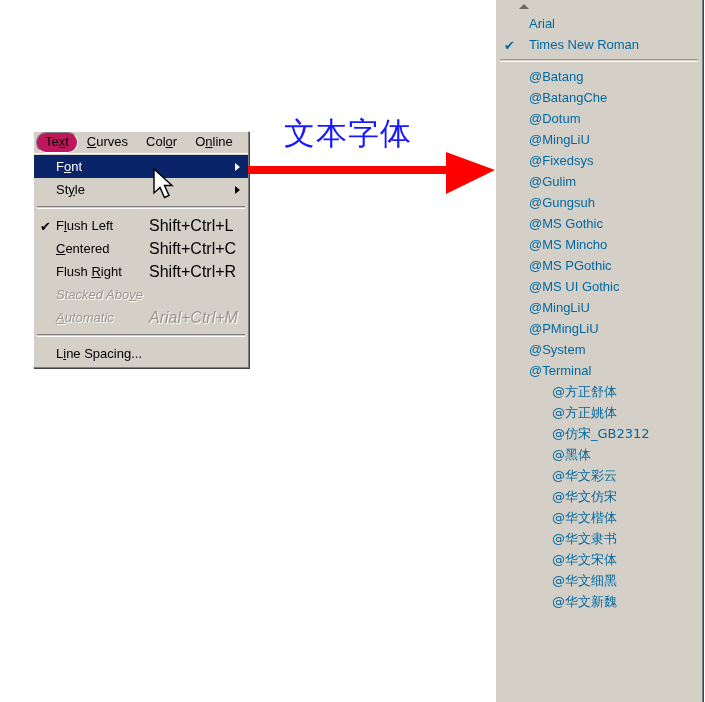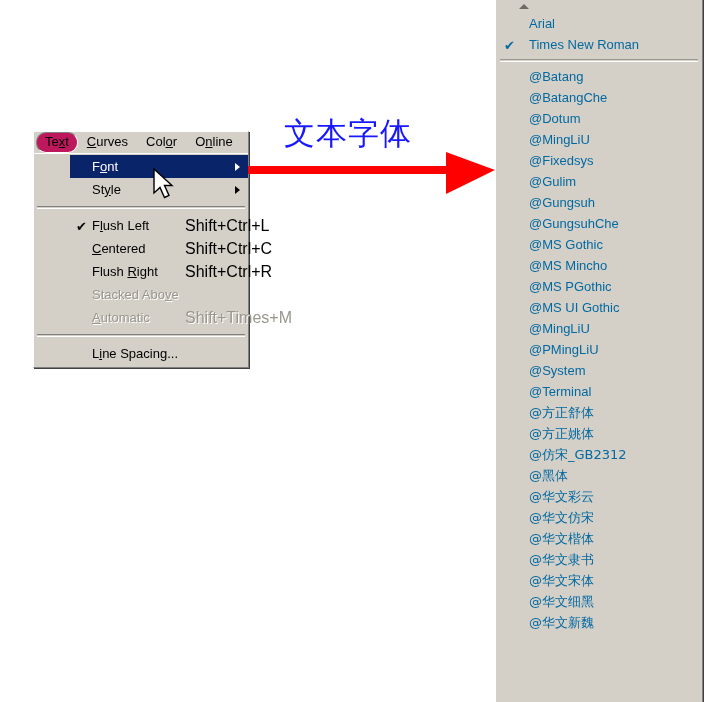--- a/index.html
+++ b/index.html
@@ -64,29 +64,29 @@
   .mrow {
     position: relative;
     height: 23px;
     display: flex;
     align-items: center;
     font-size: 13px;
     color: #000000;
     padding-left: 22px;
     padding-right: 6px;
     white-space: nowrap;
-    margin-left: 36px;
   }
   .mrow.selected {
     background: #0a246a;
     color: #ffffff;
   }
   .mrow.disabled {
     color: #9a968c;
     text-shadow: 1px 1px 0 #ffffff;
+    font-style: italic;
   }
   .mrow .label { flex: 0 0 auto; }
   .mrow .accel {
     position: absolute;
     left: 115px;
     font-size: 16px;
   }
   .mrow .check {
     position: absolute;
     left: 6px;
@@ -178,21 +178,21 @@
     transform: translateY(-50%);
     font-size: 13px;
     line-height: 1;
   }
   .fsep {
     height: 1px;
     margin: 4px 4px 4px 4px;
     border-top: 1px solid #9d9a92;
     border-bottom: 1px solid #ffffff;
   }
-  .cjk { font-family: "DejaVu Sans", "Liberation Sans", sans-serif; }
+  .cjk { font-family: "DejaVu Sans", "Liberation Sans", sans-serif; margin-left: 23px; }
 </style>
 </head>
 <body>
 
 <div class="menu-window" id="text-menu">
   <div class="menubar">
       <div class="menubar-item pressed">Te<span class="mn">x</span>t</div>
       <div class="menubar-item"><span class="mn">C</span>urves</div>
       <div class="menubar-item">Col<span class="mn">o</span>r</div>
       <div class="menubar-item">O<span class="mn">n</span>line</div>
@@ -218,21 +218,21 @@
       </div>
       <div class="mrow">
         <span class="label">Flush <span class="mn">R</span>ight</span>
         <span class="accel">Shift+Ctrl+R</span>
       </div>
       <div class="mrow disabled">
         <span class="label">Stacked Abo<span class="mn">v</span>e</span>
       </div>
       <div class="mrow disabled">
         <span class="label"><span class="mn">A</span>utomatic</span>
-        <span class="accel">Shift+Times+M</span>
+        <span class="accel">Arial+Ctrl+M</span>
       </div>
       <div class="msep"></div>
       <div class="mrow">
         <span class="label">L<span class="mn">i</span>ne Spacing...</span>
       </div>
     </div>
 </div>
 
 <svg id="cursor" width="26" height="38" viewBox="0 0 26 38">
   <polygon points="1,1 1,25 7,19.5 11.5,29.5 16,27.5 11.5,17.5 19,17.5" fill="#ffffff" stroke="#000000" stroke-width="1.4" stroke-linejoin="miter"></polygon>
@@ -272,23 +272,20 @@
       <div class="frow">
         <span class="label">@Fixedsys</span>
       </div>
       <div class="frow">
         <span class="label">@Gulim</span>
       </div>
       <div class="frow">
         <span class="label">@Gungsuh</span>
       </div>
       <div class="frow">
-        <span class="label">@GungsuhChe</span>
-      </div>
-      <div class="frow">
         <span class="label">@MS Gothic</span>
       </div>
       <div class="frow">
         <span class="label">@MS Mincho</span>
       </div>
       <div class="frow">
         <span class="label">@MS PGothic</span>
       </div>
       <div class="frow">
         <span class="label">@MS UI Gothic</span>

